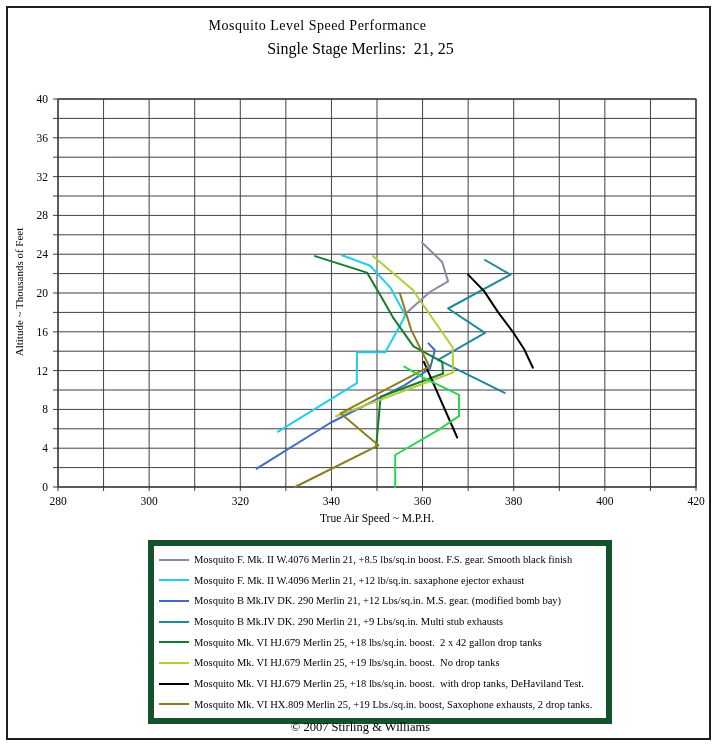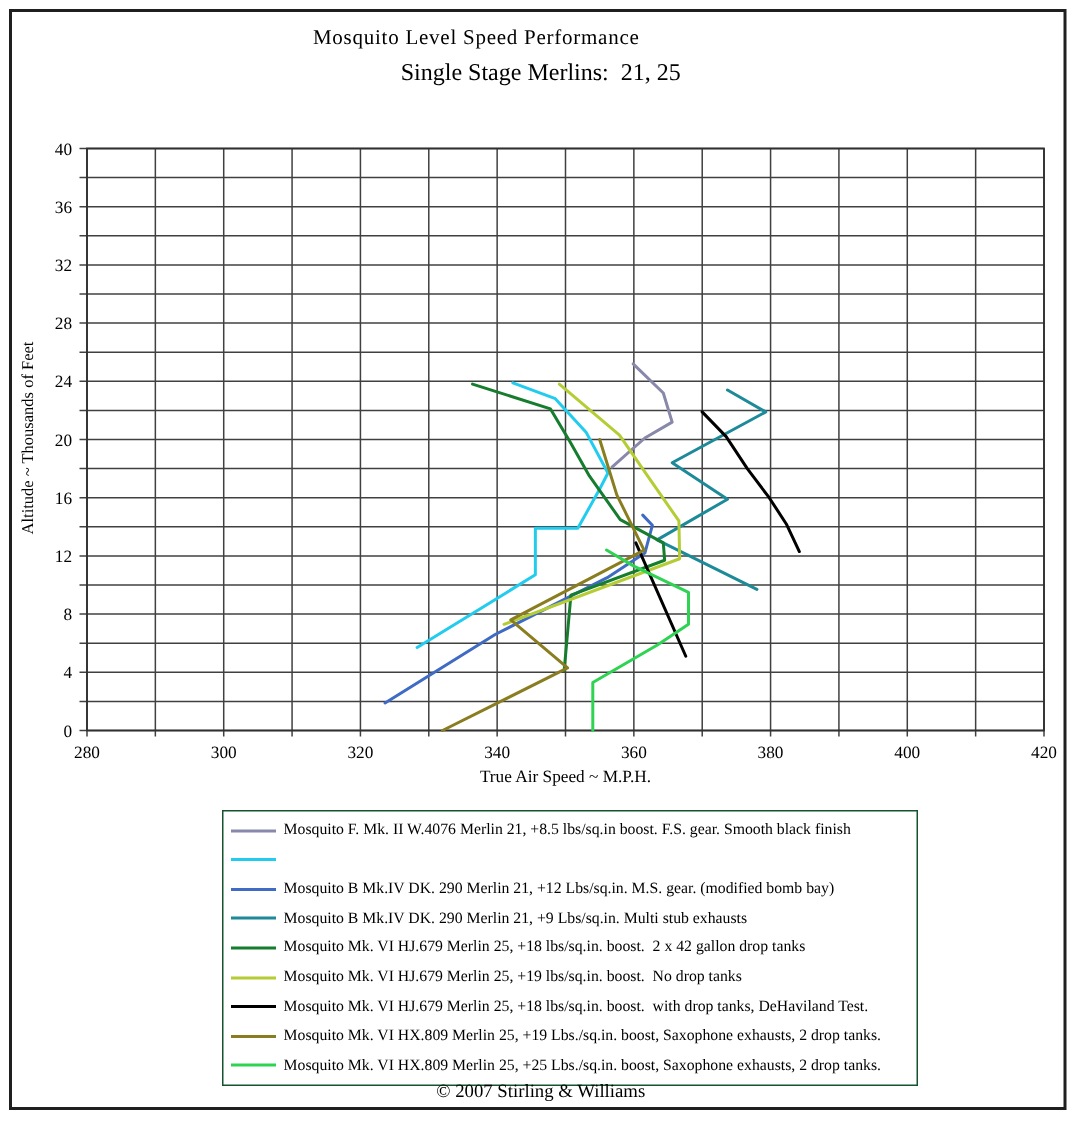--- a/index.html
+++ b/index.html
@@ -10,21 +10,21 @@
   .title{position:absolute;left:0;top:18px;width:635px;text-align:center;
          font-size:14px;letter-spacing:.5px;white-space:pre;}
   .subtitle{position:absolute;left:0;top:40px;width:721px;text-align:center;
          font-size:16px;white-space:pre;}
   #chart{position:absolute;left:0;top:0;}
   .xlab{position:absolute;left:377px;top:512px;transform:translateX(-50%);
         font-size:11.5px;white-space:nowrap;}
   .ylab{position:absolute;left:19px;top:292px;transform:translate(-50%,-50%) rotate(-90deg);
         font-size:11px;white-space:nowrap;}
   .legend{position:absolute;left:148px;top:540px;width:464px;height:184px;
-          border:1px solid #14532d;background:#fff;box-sizing:border-box;
+          border:6px solid #14532d;background:#fff;box-sizing:border-box;
           display:flex;flex-direction:column;justify-content:space-evenly;padding:2px 0;}
   .lrow{display:flex;align-items:center;height:18px;}
   .lswatch{width:30px;height:0;border-top:2px solid #000;margin-left:5px;margin-right:5px;flex:none;}
   .ltext{font-size:10.5px;white-space:pre;}
   .footer{position:absolute;left:0;top:720px;width:721px;text-align:center;
           font-size:12.5px;}
 </style>
 </head>
 <body>
 
@@ -105,20 +105,21 @@
 <div class="xlab">True Air Speed ~ M.P.H.</div>
 <div class="ylab">Altitude ~ Thousands of Feet</div>
 
 <div class="legend" id="legend">
     <div class="lrow">
       <div class="lswatch" style="border-top-color: rgb(136, 136, 170);"></div>
       <span class="ltext">Mosquito F. Mk. II W.4076 Merlin 21, +8.5 lbs/sq.in boost. F.S. gear. Smooth black finish</span>
     </div>
     <div class="lrow">
       <div class="lswatch" style="border-top-color: rgb(34, 204, 238);"></div>
+      <span class="ltext">Mosquito F. Mk. II W.4096 Merlin 21, +12 lb/sq.in. saxaphone ejector exhaust</span>
     </div>
     <div class="lrow">
       <div class="lswatch" style="border-top-color: rgb(63, 107, 196);"></div>
       <span class="ltext">Mosquito B Mk.IV DK. 290 Merlin 21, +12 Lbs/sq.in. M.S. gear. (modified bomb bay)</span>
     </div>
     <div class="lrow">
       <div class="lswatch" style="border-top-color: rgb(29, 138, 153);"></div>
       <span class="ltext">Mosquito B Mk.IV DK. 290 Merlin 21, +9 Lbs/sq.in. Multi stub exhausts</span>
     </div>
     <div class="lrow">
@@ -130,19 +131,15 @@
       <span class="ltext">Mosquito Mk. VI HJ.679 Merlin 25, +19 lbs/sq.in. boost.  No drop tanks</span>
     </div>
     <div class="lrow">
       <div class="lswatch" style="border-top-color: rgb(0, 0, 0);"></div>
       <span class="ltext">Mosquito Mk. VI HJ.679 Merlin 25, +18 lbs/sq.in. boost.  with drop tanks, DeHaviland Test.</span>
     </div>
     <div class="lrow">
       <div class="lswatch" style="border-top-color: rgb(138, 125, 31);"></div>
       <span class="ltext">Mosquito Mk. VI HX.809 Merlin 25, +19 Lbs./sq.in. boost, Saxophone exhausts, 2 drop tanks.</span>
     </div>
-    <div class="lrow">
-      <div class="lswatch" style="border-top-color: rgb(46, 211, 82);"></div>
-      <span class="ltext">Mosquito Mk. VI HX.809 Merlin 25, +25 Lbs./sq.in. boost, Saxophone exhausts, 2 drop tanks.</span>
-    </div>
   </div>
 
 <div class="footer">© 2007 Stirling &amp; Williams</div>
 
 </body></html>

